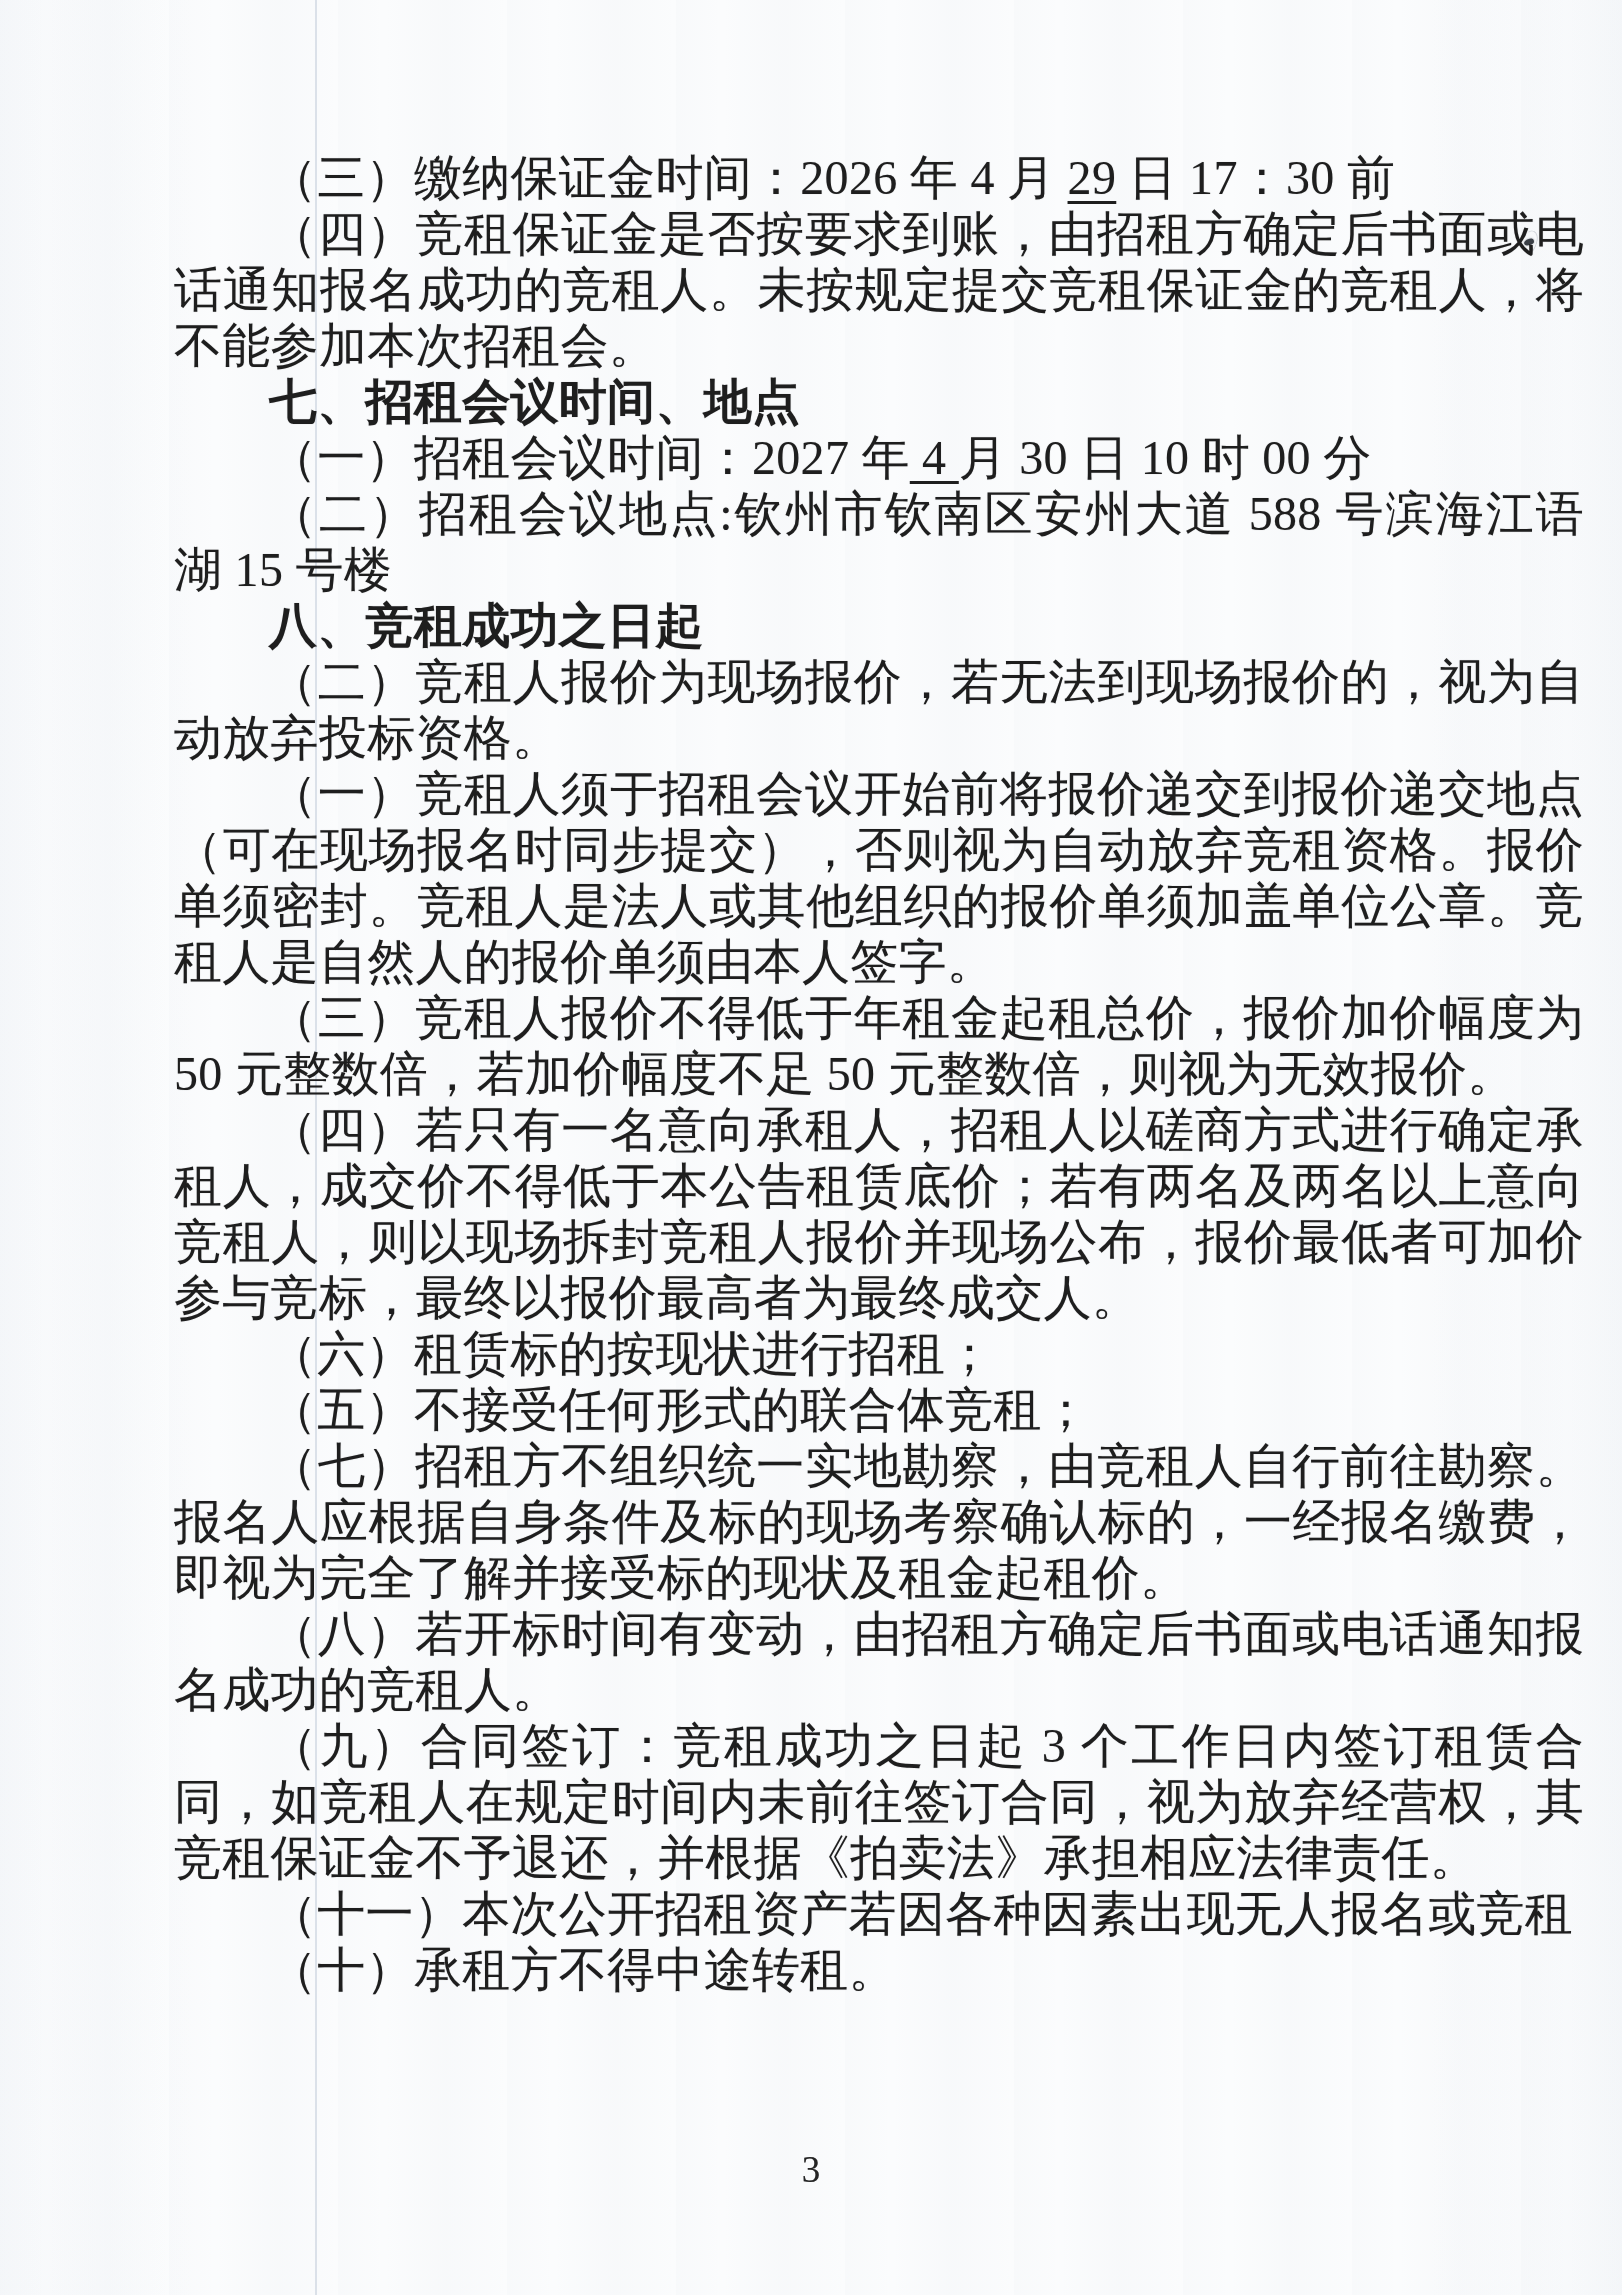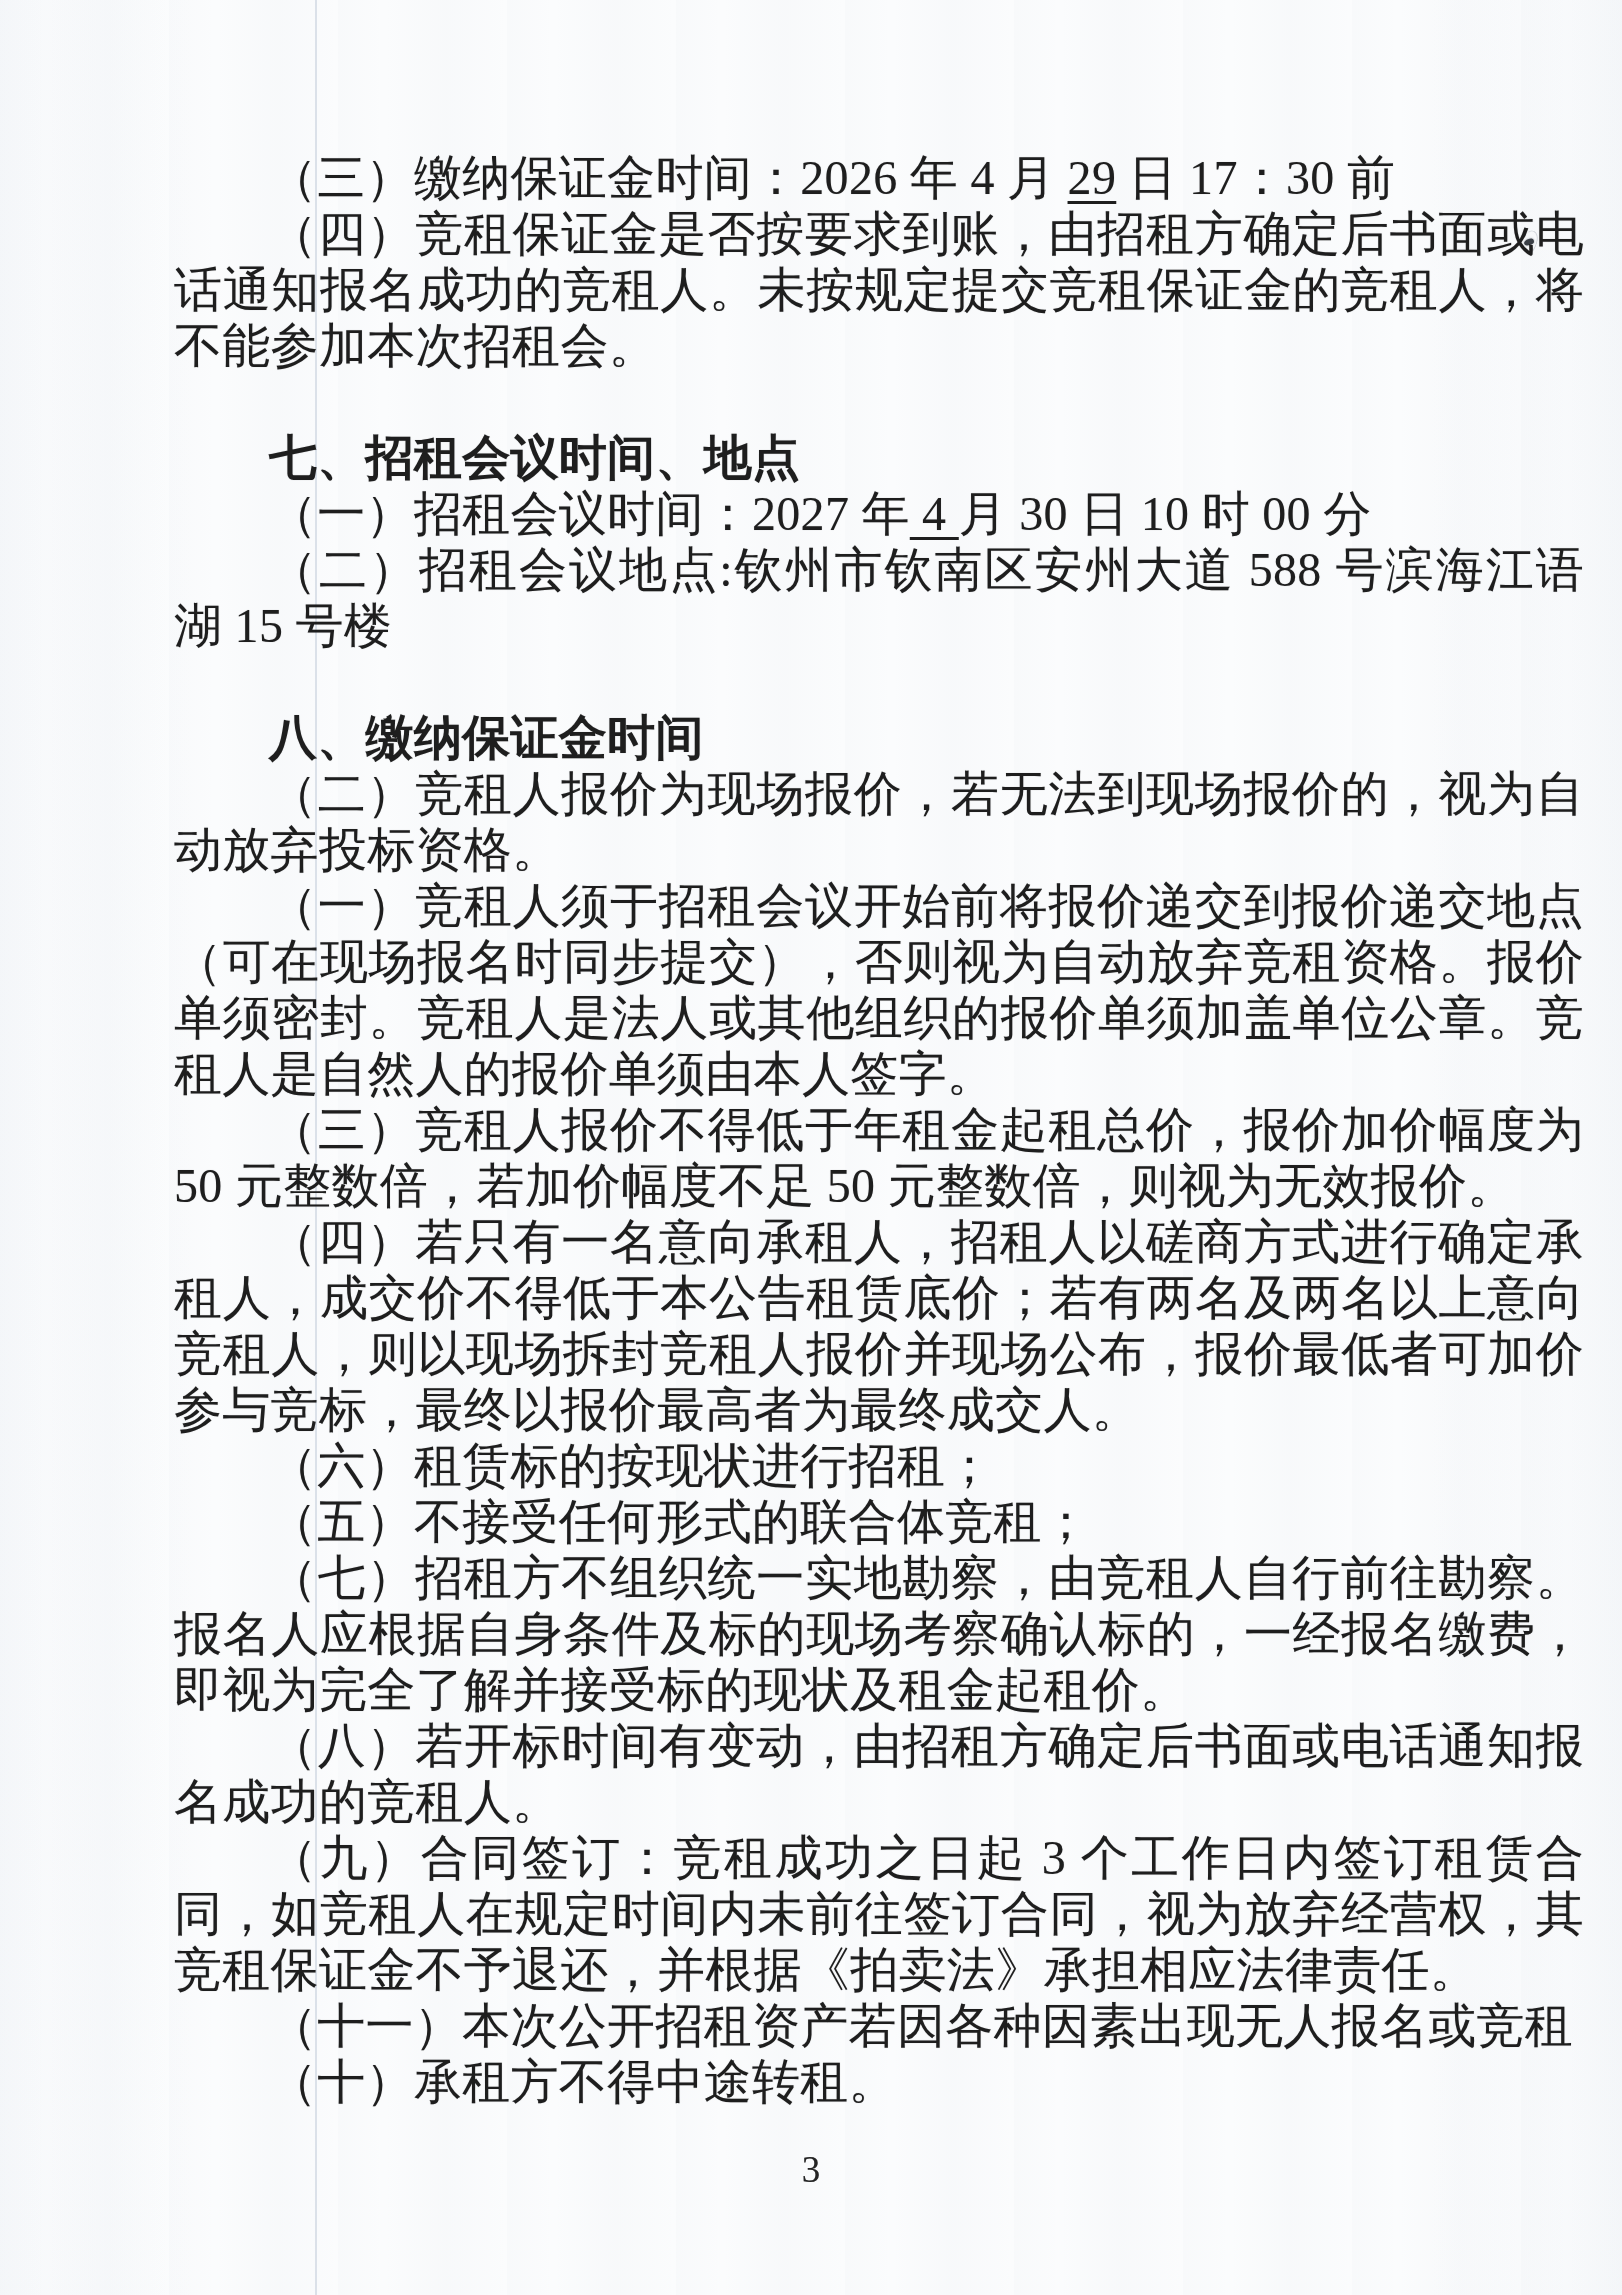--- a/index.html
+++ b/index.html
@@ -26,21 +26,21 @@
   }
   .content{
     position:absolute;left:174px;top:0;width:1410px;
     padding-top:150px;
     font-size:48px;line-height:56px;
     text-align:justify;
     text-shadow:0 0 1px rgba(25,25,28,0.28);
     letter-spacing:0.3px;
   }
   .para{margin:0;text-indent:95px;}
-  .heading{font-weight:bold;margin-top:56px;}
+  .heading{font-weight:bold;}
   .u{
     text-decoration:underline;
     text-decoration-thickness:2.6px;
     text-underline-offset:7.2px;
   }
   .page-number{
     position:absolute;top:2151px;left:0;width:100%;
     text-align:center;font-size:37px;line-height:37px;color:#242424;
     text-shadow:0 0 0.5px rgba(25,25,28,0.3);
   }
@@ -68,21 +68,21 @@
   <div class="scan-streaks"></div>
   <div class="scan-line"></div>
   <div class="smudge"></div>
 
   <div class="content">
       <p class="para"><span>（三）缴纳保证金时间：2026 年 4 月 </span><span class="u">29</span><span> 日 17：30 前</span></p>
       <p class="para"><span>（四）竞租保证金是否按要求到账，由招租方确定后书面或电话通知报名成功的竞租人。未按规定提交竞租保证金的竞租人，将不能参加本次招租会。</span></p>
       <p class="para heading"><span>七、招租会议时间、地点</span></p>
       <p class="para"><span>（一）招租会议时间：2027 年</span><span class="u"> 4 </span><span>月 30 日 10 时 00 分</span></p>
       <p class="para"><span>（二）招租会议地点:钦州市钦南区安州大道 588 号滨海江语湖 15 号楼</span></p>
-      <p class="para heading"><span>八、缴纳保证金时间</span></p>
+      <p class="para heading"><span>八、竞租成功之日起</span></p>
       <p class="para"><span>（二）竞租人报价为现场报价，若无法到现场报价的，视为自动放弃投标资格。</span></p>
       <p class="para"><span>（一）竞租人须于招租会议开始前将报价递交到报价递交地点（可在现场报名时同步提交），否则视为自动放弃竞租资格。报价单须密封。竞租人是法人或其他组织的报价单须加盖单位公章。竞租人是自然人的报价单须由本人签字。</span></p>
       <p class="para"><span>（三）竞租人报价不得低于年租金起租总价，报价加价幅度为 50 元整数倍，若加价幅度不足 50 元整数倍，则视为无效报价。</span></p>
       <p class="para"><span>（四）若只有一名意向承租人，招租人以磋商方式进行确定承租人，成交价不得低于本公告租赁底价；若有两名及两名以上意向竞租人，则以现场拆封竞租人报价并现场公布，报价最低者可加价参与竞标，最终以报价最高者为最终成交人。</span></p>
       <p class="para"><span>（六）租赁标的按现状进行招租；</span></p>
       <p class="para"><span>（五）不接受任何形式的联合体竞租；</span></p>
       <p class="para"><span>（七）招租方不组织统一实地勘察，由竞租人自行前往勘察。报名人应根据自身条件及标的现场考察确认标的，一经报名缴费，即视为完全了解并接受标的现状及租金起租价。</span></p>
       <p class="para"><span>（八）若开标时间有变动，由招租方确定后书面或电话通知报名成功的竞租人。</span></p>
       <p class="para"><span>（九）合同签订：竞租成功之日起 3 个工作日内签订租赁合同，如竞租人在规定时间内未前往签订合同，视为放弃经营权，其竞租保证金不予退还，并根据《拍卖法》承担相应法律责任。</span></p>
       <p class="para"><span>（十一）本次公开招租资产若因各种因素出现无人报名或竞租</span></p>

